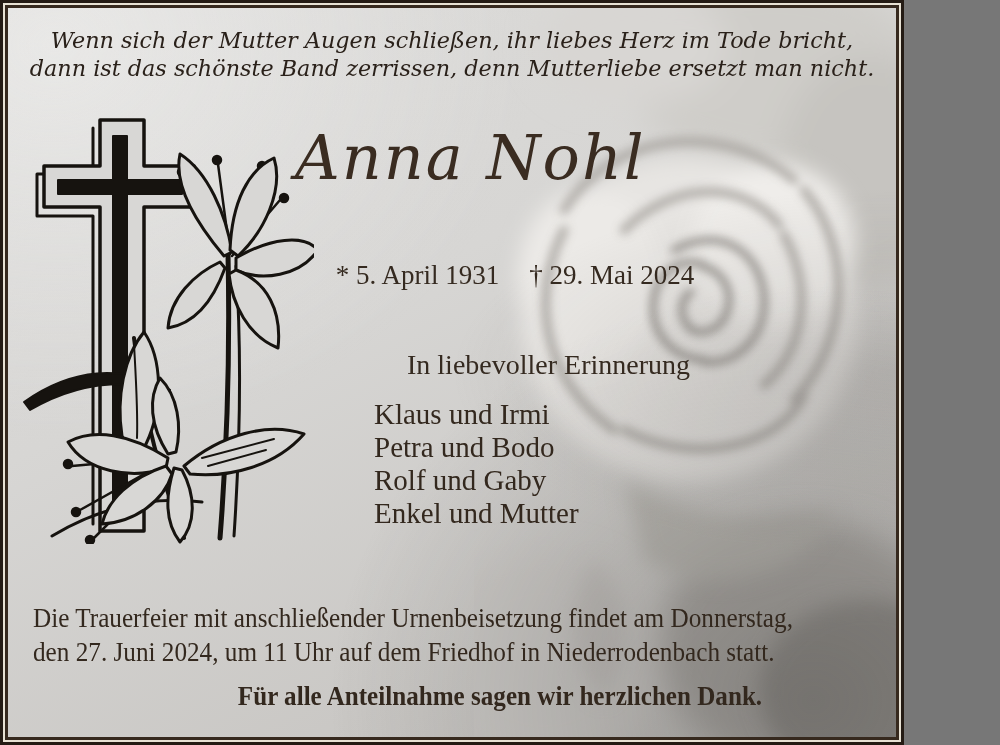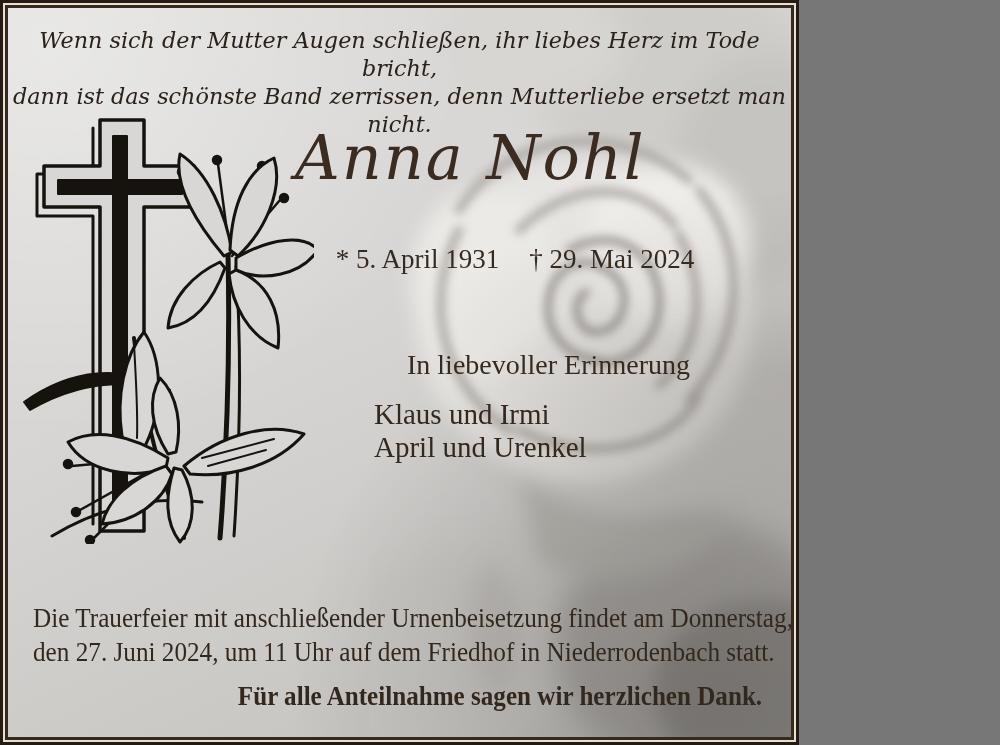--- a/index.html
+++ b/index.html
@@ -1,17 +1,17 @@
 <!DOCTYPE html>
 <html><head>
 <meta charset="utf-8">
 <style>
   html,body{margin:0;padding:0;background:#777;}
   .page{
-    position:relative;width:799px;height:745px;overflow:hidden;
+    position:relative;width:904px;height:745px;overflow:hidden;
     background:linear-gradient(155deg,#dcdbd9 0%,#d7d6d4 40%,#c9c7c4 78%,#bfbdba 100%);
     font-family:"Liberation Serif",serif;color:#33281f;
   }
   
   .frame-outer,.frame-light,.frame-inner{position:absolute;pointer-events:none;z-index:12;}
   .frame-outer{inset:0;border:3px solid #241b14;}
   .frame-light{inset:3px;border:2px solid #e7e1d3;}
   .frame-inner{inset:5px;border:3px solid #36291e;}
 
   .vignette{position:absolute;inset:0;z-index:1;pointer-events:none;
@@ -27,21 +27,21 @@
     font-family:"DejaVu Serif",serif;font-style:italic;font-size:23px;line-height:28px;
     color:#2a211a;transform:scaleX(.97);transform-origin:50% 0;}
 
   .illustration{position:absolute;left:22px;top:106px;z-index:3;}
 
   .name{position:absolute;left:295px;top:108px;width:440px;text-align:left;z-index:3;
     font-family:"DejaVu Serif",serif;font-style:italic;font-size:62px;line-height:100px;
     letter-spacing:2px;color:#3a2c21;}
   .maiden{position:absolute;left:295px;top:208px;width:440px;text-align:center;z-index:3;
     font-size:26px;color:#352a20;}
-  .dates{position:absolute;left:295px;top:244px;width:440px;text-align:center;z-index:3;
+  .dates{position:absolute;left:295px;top:260px;width:440px;text-align:center;z-index:3;
     font-size:27px;color:#352a20;}
   .dates .birth{margin-right:30px;}
 
   .memorial-intro{position:absolute;left:374px;top:349px;z-index:3;font-size:28px;color:#352a20;margin-left:33px;}
   .mourners{position:absolute;left:374px;top:398px;z-index:3;font-size:29px;font-weight:normal;
     line-height:33px;color:#33281e;}
 
   .funeral{position:absolute;left:33px;top:601px;width:900px;z-index:3;font-size:28px;
     line-height:34px;color:#33281e;transform:scaleX(.90);transform-origin:0 0;}
   .thanks{position:absolute;left:0;top:681px;width:1000px;text-align:center;z-index:3;
@@ -163,21 +163,23 @@
   </svg>
 
   <div class="name">Anna Nohl</div>
   <div class="dates">
     <span class="birth">* 5. April 1931</span><span>† 29. Mai 2024</span>
   </div>
 
   <div class="memorial-intro">In liebevoller Erinnerung</div>
   <div class="mourners">
     <div>Klaus und Irmi</div>
-    <div>April und Urenkel</div>
+    <div>Petra und Bodo</div>
+    <div>Rolf und Gaby</div>
+    <div>Enkel und Mutter</div>
   </div>
 
   <div class="funeral">
     <div>Die Trauerfeier mit anschließender Urnenbeisetzung findet am Donnerstag,</div>
     <div>den 27. Juni 2024, um 11 Uhr auf dem Friedhof in Niederrodenbach statt.</div>
   </div>
 
   <div class="thanks">Für alle Anteilnahme sagen wir herzlichen Dank.</div>
 
   <div class="frame-outer"></div>

